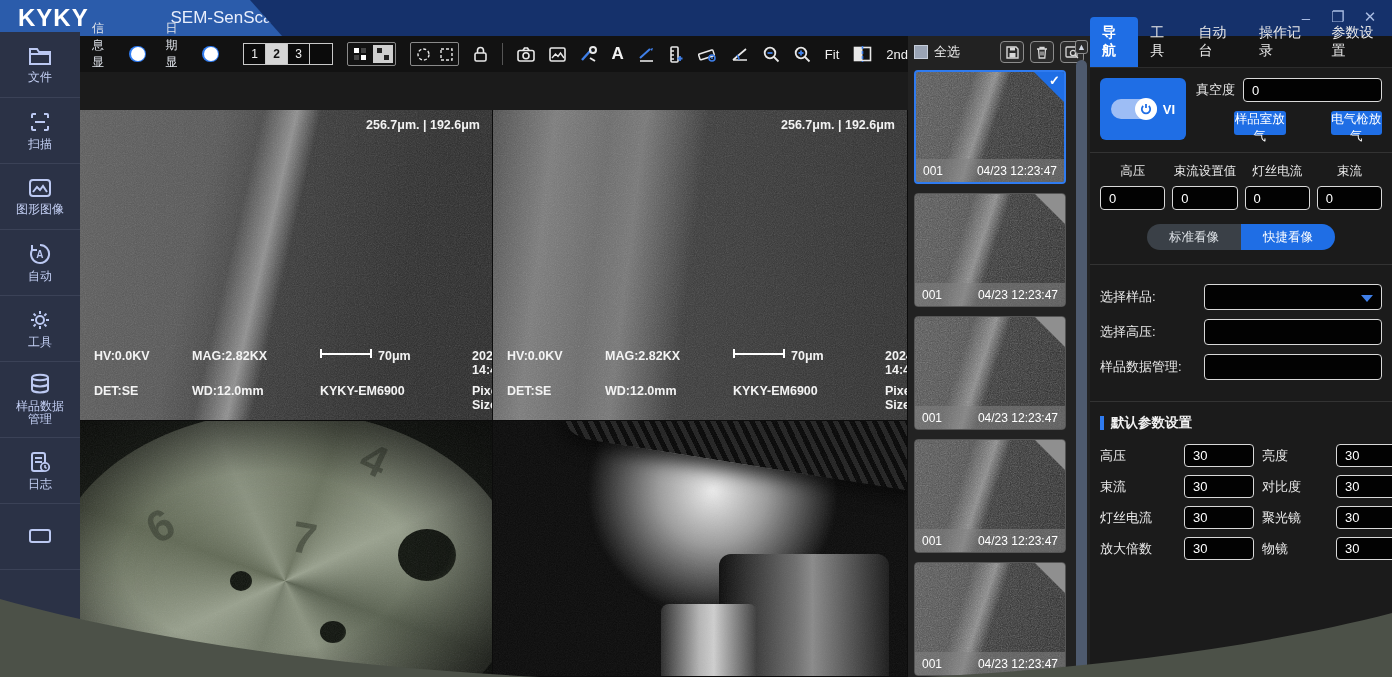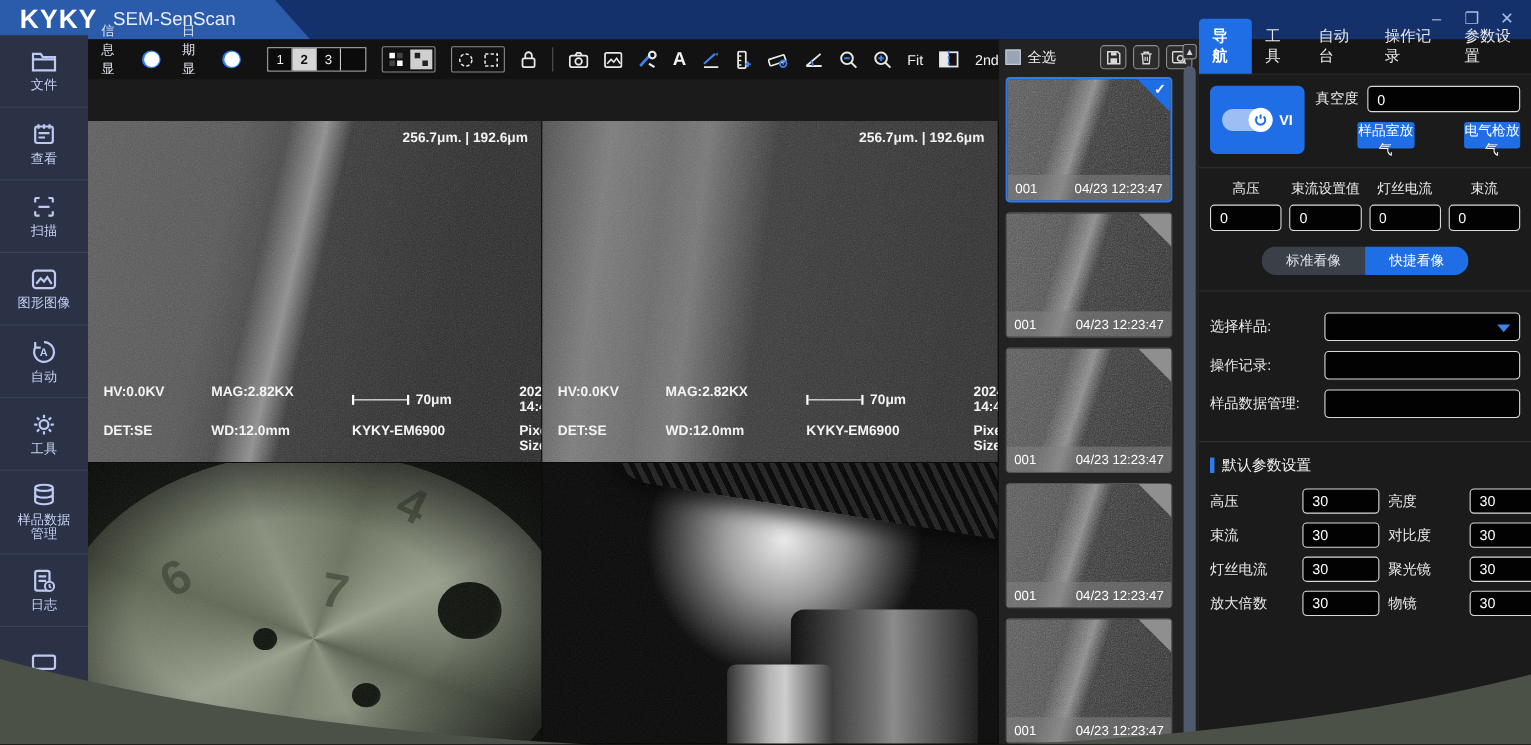--- a/index.html
+++ b/index.html
@@ -4,21 +4,21 @@
 <style>
   * { margin:0; padding:0; box-sizing:border-box; }
   html,body { width:1392px; height:677px; overflow:hidden; background:#000;
     font-family:"Liberation Sans", sans-serif; }
   .stage { position:relative; width:1392px; height:677px; background:#141414; overflow:hidden; }
 
   
   .titlebar { position:absolute; top:0; left:0; width:1392px; height:36px; background:#15316b; }
   .titlebar .brandwrap { position:absolute; top:0; left:0; width:282px; height:36px;
     background:#2b5cab; clip-path:polygon(0 0, 250px 0, 282px 36px, 0 36px);
-    display:flex; align-items:center; }
+    display:flex; align-items:center;justify-content:space-between; }
   .brand { color:#fff; font-weight:bold; font-size:24px; letter-spacing:1px; margin-left:18px; }
   .apptitle { color:#e8eefc; font-size:17px; margin-left:14px; }
   .winctrls { position:absolute; right:10px; top:6px; display:flex; gap:8px; }
   .winbtn { width:24px; height:22px; display:flex; align-items:center; justify-content:center;
     color:#a9bce2; font-size:15px; cursor:default; }
 
   
   .sidebar { position:absolute; left:0; top:32px; width:80px; height:641px; background:#2b3246; }
   .side-item { height:66px; display:flex; flex-direction:column; align-items:center;
     justify-content:center; gap:5px; border-bottom:1px solid #3b4257; color:#bcc9f2; }
@@ -52,21 +52,21 @@
   .quad { position:relative; overflow:hidden; }
   .quad svg.noise { position:absolute; inset:0; width:100%; height:100%; opacity:.5; }
   .q1 { background:linear-gradient(103deg,#5d5d5d 0%,#565656 30%,#484848 38%,#8f8f8f 45%,#383838 50%,#2c2c2c 75%,#282828 100%); }
   .q2 { background:linear-gradient(97deg,#4f4f4f 0%,#7b7b7b 14%,#6a6a6a 26%,#767676 34%,#3a3a3a 48%,#2d2d2d 100%); }
   .q3 { background:#141812; }
   .q4 { background:#0b0b0b; }
   .dims { position:absolute; top:8px; right:12px; font-size:12.5px; font-weight:bold; color:#f2f2f2; }
   .meta { position:absolute; left:14px; right:10px; bottom:8px; display:grid;
     grid-template-columns:98px 128px 152px 1fr; row-gap:7px;
     font-size:12.5px; font-weight:bold; color:#f3f3f3; }
-  .scale { display:flex; align-items:center; gap:6px; }
+  .scale { display:flex; align-items:flex-start; gap:6px; }
   .scalebar { width:52px; height:9px; border-left:2px solid #fff; border-right:2px solid #fff; position:relative; }
   .scalebar::after { content:""; position:absolute; left:0; right:0; top:4px; height:1.5px; background:#fff; }
   
   .disc { position:absolute; left:-30px; top:-10px; width:470px; height:340px; border-radius:50%;
     background:conic-gradient(from 200deg,#767e6c,#99a18e,#626a56,#8b9380,#6d7561,#9aa28f,#596150,#8b9380,#767e6c);
     box-shadow:inset 0 0 80px rgba(0,0,0,.55); }
   .disc-num { position:absolute; color:#2f3529; font-size:44px; font-weight:bold; opacity:.55; }
   .hole { position:absolute; border-radius:50%; background:radial-gradient(circle at 40% 40%, #10140e 60%, #2a3024); }
   .q3 .vig { position:absolute; inset:0; background:radial-gradient(ellipse at 45% 55%, transparent 45%, rgba(0,0,0,.75) 100%); }
   
@@ -132,21 +132,21 @@
   .seg .std { background:#3a4047; color:#dfe3e8; }
   .seg .quick { background:#1f6ee5; color:#fff; }
   .selrow { display:flex; align-items:center; margin:9px 0; gap:8px; }
   .selrow .flabel { width:96px; }
   .combo { flex:1; height:26px; background:#020202; border:1px solid #d9d9d9; border-radius:4px;
     position:relative; }
   .combo .caret { position:absolute; right:8px; top:10px; width:0; height:0;
     border-left:6px solid transparent; border-right:6px solid transparent; border-top:7px solid #3f7fe8; }
   .sec-head { display:flex; align-items:center; gap:7px; margin:2px 0 12px 0; }
   .sec-bar { width:4px; height:14px; background:#2f7bf0; }
-  .sec-title { font-size:13.5px; font-weight:normal; color:#f2f2f2; }
+  .sec-title { font-size:13.5px; font-weight:bold; color:#f2f2f2; }
   .defgrid { display:grid; grid-template-columns:76px 70px 66px 70px; column-gap:8px; row-gap:8px; align-items:center; }
   .definput { width:70px; height:23px; background:#020202; border:1px solid #d9d9d9; border-radius:4px;
     color:#fff; font-size:13px; padding:2px 8px; font-family:"Liberation Sans",sans-serif; }
 
   
   .bottom-swoosh { position:absolute; left:0; bottom:0; width:1392px; height:120px; z-index:60; pointer-events:none; }
 </style>
 </head>
 <body>
 
@@ -175,29 +175,20 @@
 
   <div class="sidebar">
     <div class="side-item">
       <span>
           <svg width="24" height="20" viewBox="0 0 24 20">
             <path d="M2 3h7l2 3h11v12H2z" fill="none" stroke="#bcc9f2" stroke-width="2"></path>
             <path d="M2 8h20" stroke="#bcc9f2" stroke-width="2"></path>
           </svg>
         </span>
       <span class="lbl">文件</span>
-    </div>
-    <div class="side-item">
-      <span>
-          <svg width="22" height="22" viewBox="0 0 22 22">
-            <rect x="3" y="4" width="16" height="15" rx="2" fill="none" stroke="#bcc9f2" stroke-width="2"></rect>
-            <path d="M6 2v4M11 2v4M16 2v4M6 10h10M6 14h6" stroke="#bcc9f2" stroke-width="2"></path>
-          </svg>
-        </span>
-      <span class="lbl">查看</span>
     </div>
     <div class="side-item">
       <span>
           <svg width="22" height="22" viewBox="0 0 22 22">
             <path d="M3 7V4a1 1 0 0 1 1-1h3M15 3h3a1 1 0 0 1 1 1v3M19 15v3a1 1 0 0 1-1 1h-3M7 19H4a1 1 0 0 1-1-1v-3" fill="none" stroke="#bcc9f2" stroke-width="2"></path>
             <path d="M6 11h10" stroke="#bcc9f2" stroke-width="2"></path>
           </svg>
         </span>
       <span class="lbl">扫描</span>
     </div>
@@ -593,21 +584,21 @@
     </div>
 
     <div class="rsection">
       <div class="selrow">
         <span class="flabel">选择样品:</span>
         <span class="combo">
             <span class="caret"></span>
           </span>
       </div>
       <div class="selrow">
-        <span class="flabel">操作记录:</span>
+        <span class="flabel">选择高压:</span>
         <span class="combo"></span>
       </div>
       <div class="selrow">
         <span class="flabel">样品数据管理:</span>
         <span class="combo"></span>
       </div>
     </div>
 
     <div class="rsection" style="border-bottom:none">
       <div class="sec-head">

